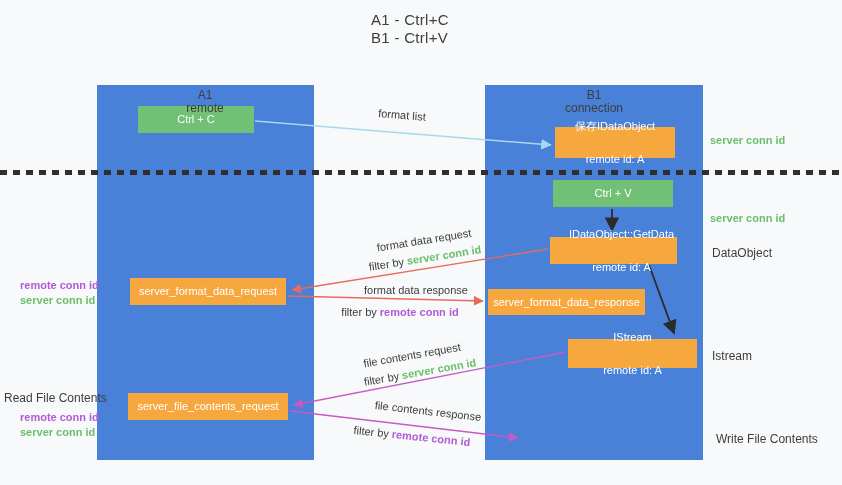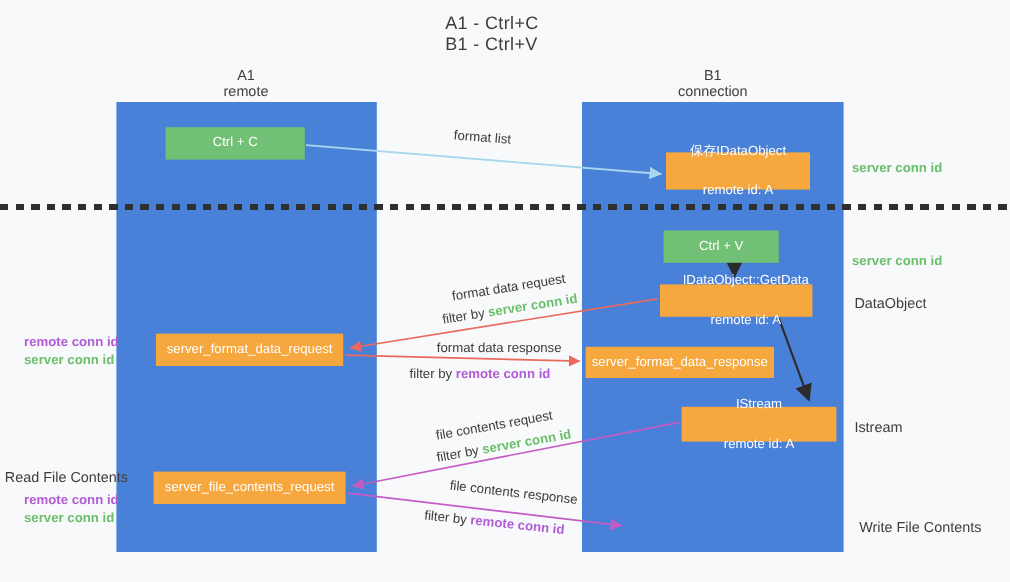--- a/index.html
+++ b/index.html
@@ -9,21 +9,21 @@
     --arrow-black:#2b2b2b; --text-dark:#3d3d3d; --background:#f8f9fa;
   }
   *{margin:0;padding:0;box-sizing:border-box;}
   html,body{width:842px;height:485px;}
   body{font-family:"Liberation Sans",sans-serif;background:var(--background);overflow:hidden;}
   .canvas{position:relative;width:842px;height:485px;}
 
   .title-block{position:absolute;left:371px;top:11px;z-index:4;color:var(--text-dark);
     font-size:15px;line-height:18px;letter-spacing:.3px;}
   .lane-header{position:absolute;z-index:4;color:var(--text-dark);font-size:12px;
-    line-height:13px;text-align:center;width:120px;}
+    line-height:13px;text-align:center;width:120px;margin-top:32px;}
   .lane{position:absolute;top:85px;height:375px;background:var(--lane-blue);z-index:1;}
   .divider{position:absolute;left:0;top:170px;width:842px;height:5px;z-index:2;
     background:repeating-linear-gradient(90deg,#2f2f2f 0 7px,transparent 7px 13px);}
 
   svg.overlay{position:absolute;left:0;top:0;z-index:2;}
   .ln{fill:none;}
   .ln-red{stroke:var(--arrow-red);stroke-width:1.4;}
   .ln-magenta{stroke:var(--arrow-magenta);stroke-width:1.4;}
   .ln-blue{stroke:var(--arrow-blue);stroke-width:1.5;}
   .ln-black{stroke:var(--arrow-black);stroke-width:1.8;}
@@ -91,21 +91,21 @@
     <line class="ln ln-red" x1="548" y1="249" x2="292" y2="290" marker-end="url(#mr)"></line>
     <line class="ln ln-red" x1="288" y1="296" x2="483" y2="301" marker-end="url(#mr)"></line>
     <line class="ln ln-black" x1="649" y1="265" x2="674" y2="333" marker-end="url(#mk)"></line>
     <line class="ln ln-magenta" x1="566" y1="352" x2="294" y2="405" marker-end="url(#mm)"></line>
     <line class="ln ln-magenta" x1="290" y1="411" x2="518" y2="438" marker-end="url(#mm)"></line>
   </svg>
 
   <div class="node green" style="left:138px;top:106px;width:116px;height:27px;">
     <span>Ctrl + C</span>
   </div>
-  <div class="node green" style="left:553px;top:192px;width:96px;height:27px;">
+  <div class="node green" style="left:553px;top:180px;width:120px;height:27px;">
     <span>Ctrl + V</span>
   </div>
   <div class="node orange" style="left:555px;top:127px;width:120px;height:31px;">
     <span>保存IDataObject</span>
     <span>remote id: A</span>
   </div>
   <div class="node orange" style="left:550px;top:237px;width:127px;height:27px;padding-left:16px;">
     <span>IDataObject::GetData</span>
     <span>remote id: A</span>
   </div>

